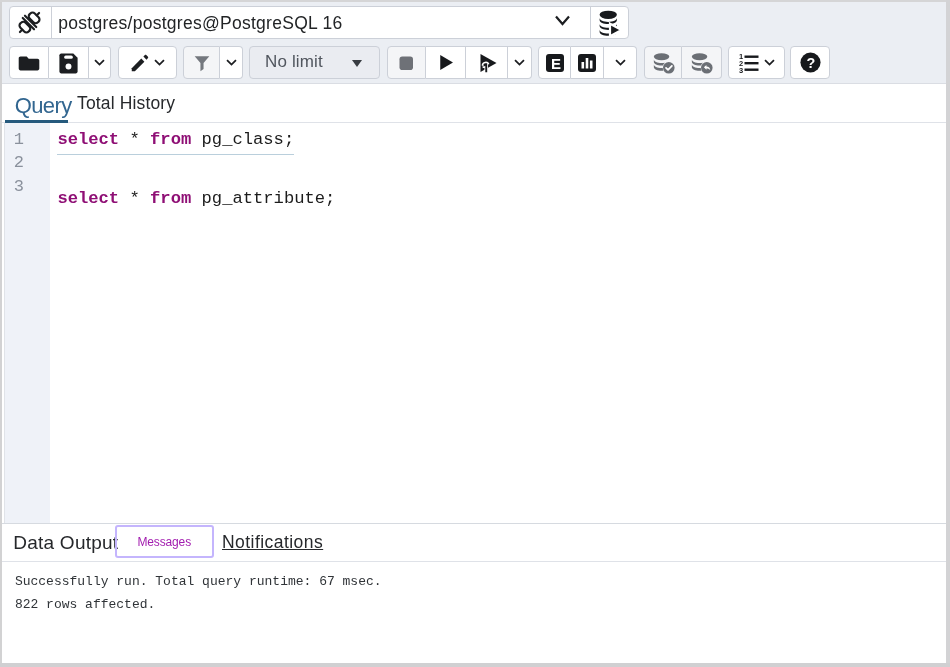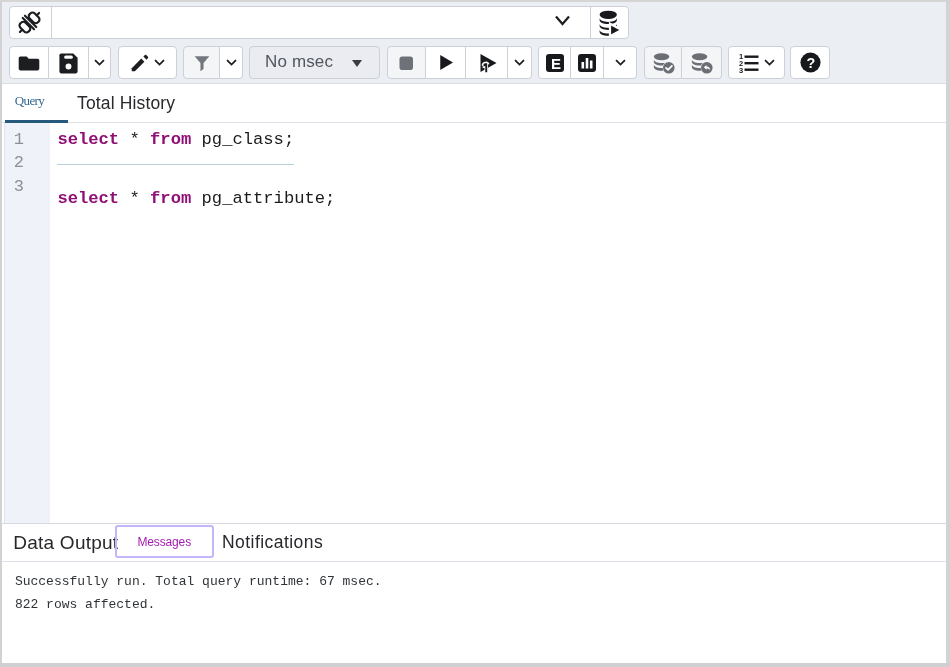--- a/index.html
+++ b/index.html
@@ -30,53 +30,54 @@
   .nl { border-left:none; }
   .nolimit { position:absolute; left:249px; top:46px; width:131px; height:33px;
     background:#eaecf1; border:1px solid #ccd0d8; border-radius:4px; z-index:2; }
   .nolimit .t { position:absolute; left:15px; top:5px; font-size:17px; letter-spacing:0.15px; color:#51565e; }
   .nolimit .tri { position:absolute; left:102px; top:13px; width:0; height:0;
     border-left:5.5px solid transparent; border-right:5.5px solid transparent;
     border-top:7px solid #383c42; }
   
   .tabbar { position:absolute; left:1.6px; top:85px; width:944.8px; height:38px;
     background:#fff; border-bottom:1px solid #dfe2e8; }
-  .qt1 { position:absolute; left:14.7px; top:93.4px; font-size:13px; letter-spacing:-0.6px; color:#326690; z-index:2;font-family:Liberation Serif, serif;}
+  .qt1 { position:absolute; left:14.7px; top:93.4px; font-size:22px; letter-spacing:-0.6px; color:#326690; z-index:2;}
   .qt2 { position:absolute; left:77px; top:93.4px; font-size:17.5px; letter-spacing:0.15px; color:#27292c; z-index:2;}
   .underline { position:absolute; left:5px; top:119.5px; width:63px; height:3px; background:#265a7d; z-index:2;}
   
   .editor { position:absolute; left:1.6px; top:123px; width:944.8px; height:400px; background:#fff; }
   .gutter { position:absolute; left:4.4px; top:123px; width:45.6px; height:399.8px;
     background:#eff2f8; z-index:1; }
   .ln { position:absolute; left:4px; width:20px; text-align:right; line-height:23.4px;
     font-family:"Liberation Mono",monospace; font-size:17px; color:#8a919c; z-index:2; }
   .codeline { position:absolute; left:57.4px; font-family:"Liberation Mono",monospace;
     font-size:17.17px; line-height:23.4px; color:#1c1c1c; white-space:pre; z-index:2; }
   .kw { color:#8f0f75; font-weight:bold; }
-  .uq { border-bottom:1.4px solid #bacfdc; padding-bottom:15px;font-family:Liberation Mono, monospace; }
+  .uq { border-bottom:1.4px solid #bacfdc; padding-bottom:5px;font-family:Liberation Mono, monospace; }
   
   .botbar { position:absolute; left:1.6px; top:523.2px; width:944.8px; height:38.8px;
     background:#fff; border-top:1px solid #d6dae0; border-bottom:1px solid #dfe2e8; }
   .bt1 { position:absolute; left:13.2px; top:531.8px; font-size:19px; letter-spacing:0.25px; color:#26282b; z-index:2;}
-  .bt2 { position:absolute; left:222px; top:531.8px; font-size:17.5px; letter-spacing:0.45px; color:#26282b; z-index:2;}
+  .bt2 { position:absolute; left:222px; top:531.8px; font-size:17.5px; letter-spacing:0.45px; color:#26282b; z-index:2;text-decoration:underline;}
   .msgbox { position:absolute; left:114.5px; top:525px; width:99.5px; height:33px;
     border:2px solid #c4b5fd; border-radius:3px; display:flex; align-items:center;
     justify-content:center; color:#a21caf; font-size:12px; letter-spacing:-0.15px; z-index:2;}
   .messages { position:absolute; left:1.6px; top:563px; width:944.8px; height:100.4px; background:#fff; }
   .msgline { position:absolute; left:14.9px; font-family:"Liberation Mono",monospace;
     font-size:13px; color:#303438; white-space:pre; }
 </style>
 </head>
 <body>
   <div class="header"></div>
   <div class="faint"></div>
 
   <div class="conn">
     <div class="d1"></div>
     <div class="d2"></div>
+    <span class="txt">postgres/postgres@PostgreSQL 16</span>
   </div>
   <svg class="abs" style="left:15px;top:8px;z-index:3" width="29" height="29" viewBox="0 0 24 24">
     <g transform="rotate(-45 12 12)" fill="none" stroke="#1c1e21" stroke-width="1.8" stroke-linecap="round">
       <line x1="0.8" y1="12" x2="3.4" y2="12"></line>
       <line x1="20.6" y1="12" x2="23.2" y2="12"></line>
       <rect x="3.6" y="7.2" width="6.0" height="9.6" rx="2.6"></rect>
       <rect x="14.4" y="7.2" width="6.0" height="9.6" rx="2.6"></rect>
       <line x1="10.7" y1="5.4" x2="10.7" y2="18.6"></line>
       <line x1="13.3" y1="5.4" x2="13.3" y2="18.6"></line>
     </g>
@@ -122,21 +123,21 @@
     <svg width="22" height="22" viewBox="0 0 24 24" fill="#74787e">
       <path d="M4 4.5 h16 l-6.3 7.6 v6.4 l-3.4 2.6 v-9 z"></path>
     </svg>
   </div>
   <div class="btn nl rr" style="left:220px; width:23px;">
     <svg width="13" height="13" viewBox="0 0 16 16">
       <path d="M2.5 5 L8 10.5 L13.5 5" fill="none" stroke="#1c1e21" stroke-width="2.2"></path>
     </svg>
   </div>
   <div class="nolimit">
-    <span class="t">No msec</span>
+    <span class="t">No limit</span>
     <span class="tri"></span>
   </div>
   <div class="btn rl dis" style="left:387px; width:38.5px;">
     <svg width="24" height="24" viewBox="0 0 24 24" fill="#6e7177">
       <rect x="5.5" y="5.5" width="13.5" height="13.5" rx="2.8"></rect>
     </svg>
   </div>
   <div class="btn nl" style="left:425.5px; width:40.5px;">
     <svg width="23" height="23" viewBox="0 0 24 24" fill="#17191c">
       <path d="M6.5 4.2 L19.8 12 L6.5 19.8 Z"></path>

